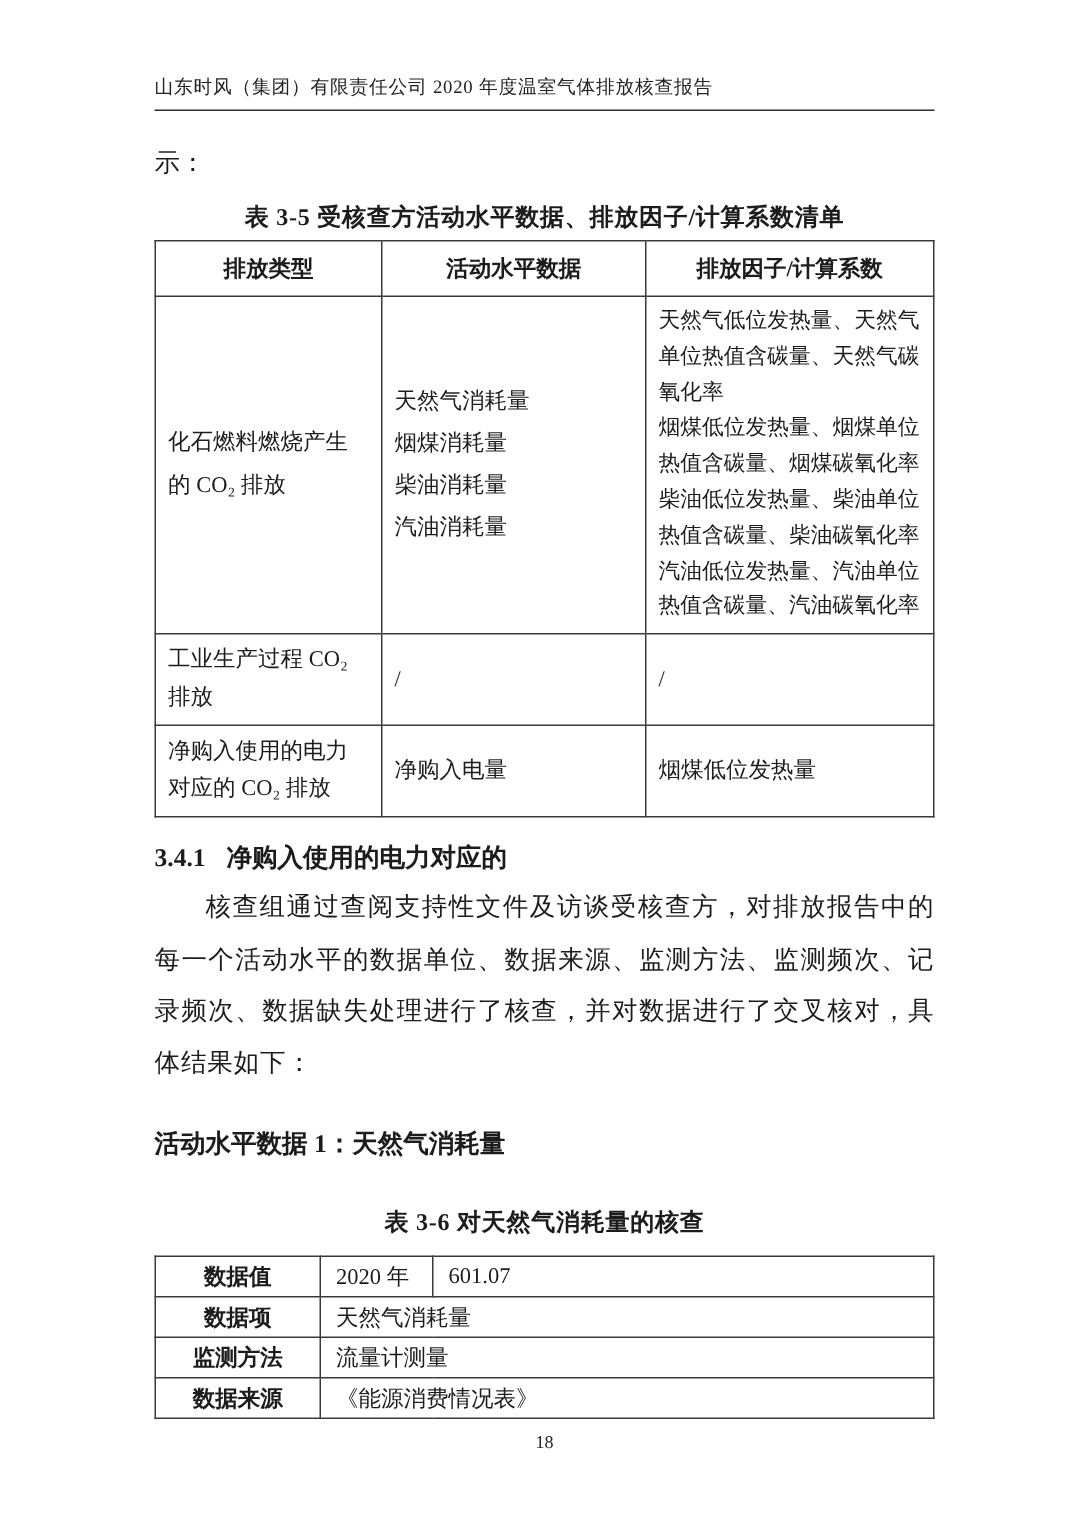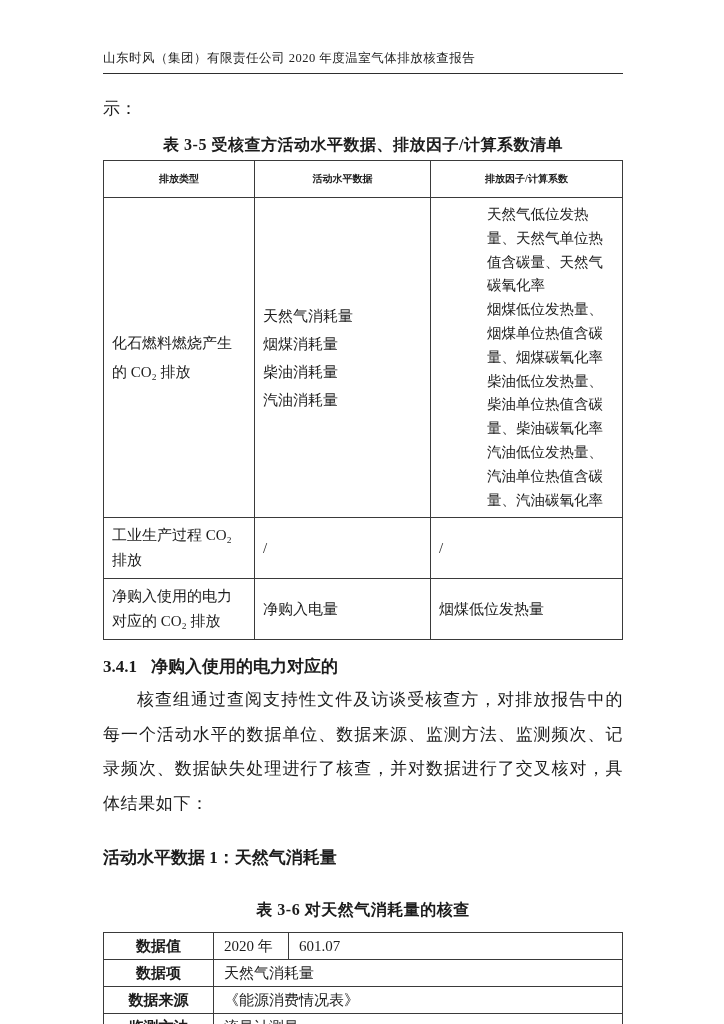--- a/index.html
+++ b/index.html
@@ -45,34 +45,34 @@
   }
   td, th {
     border: 1.4px solid #3a3a3a;
     font-weight: normal;
     vertical-align: middle;
   }
   
   .table1 { margin-top: 4px; }
   .table1 th {
     font-weight: bold;
-    font-size: 10px;
+    font-size: 15px;
     text-align: center;
     height: 37px;
   }
   .table1 .col-type  { width: 151px; }
   .table1 .col-act   { width: 176px; }
   .table1 .col-fac   { width: auto;  }
   .table1 td {
     font-size: 15px;
     padding: 5px 8px;
   }
   .cell-type { line-height: 29px; }
   .act-line  { line-height: 28px; }
-  .fac-seg   { font-size: 14.5px; line-height: 23.8px; margin-left: 48px; }
+  .fac-seg   { font-size: 14.5px; line-height: 23.8px; }
   .row-proc td, .row-elec td { line-height: 25px; }
   .row-proc { height: 51px; }
   .row-elec { height: 45px; }
   .row-fossil { height: 215px; }
   
   .section-heading {
     margin-top: 15px;
     font-weight: bold;
     font-size: 17px;
   }
@@ -177,25 +177,25 @@
         <tr>
       <td class="lbl col-label">数据值</td>
       <td class="col-year">2020 年</td>
       <td>601.07</td>
     </tr>
     <tr>
       <td class="lbl">数据项</td>
       <td colspan="2">天然气消耗量</td>
     </tr>
     <tr>
+      <td class="lbl">监测方法</td>
+      <td colspan="2">流量计测量</td>
+    </tr>
+    <tr>
       <td class="lbl">数据来源</td>
       <td colspan="2">《能源消费情况表》</td>
     </tr>
-    <tr>
-      <td class="lbl">监测方法</td>
-      <td colspan="2">流量计测量</td>
-    </tr>
   </tbody>
     </table>
 
   <div class="page-number">18</div>
 
 </div>
 
 </body></html>

